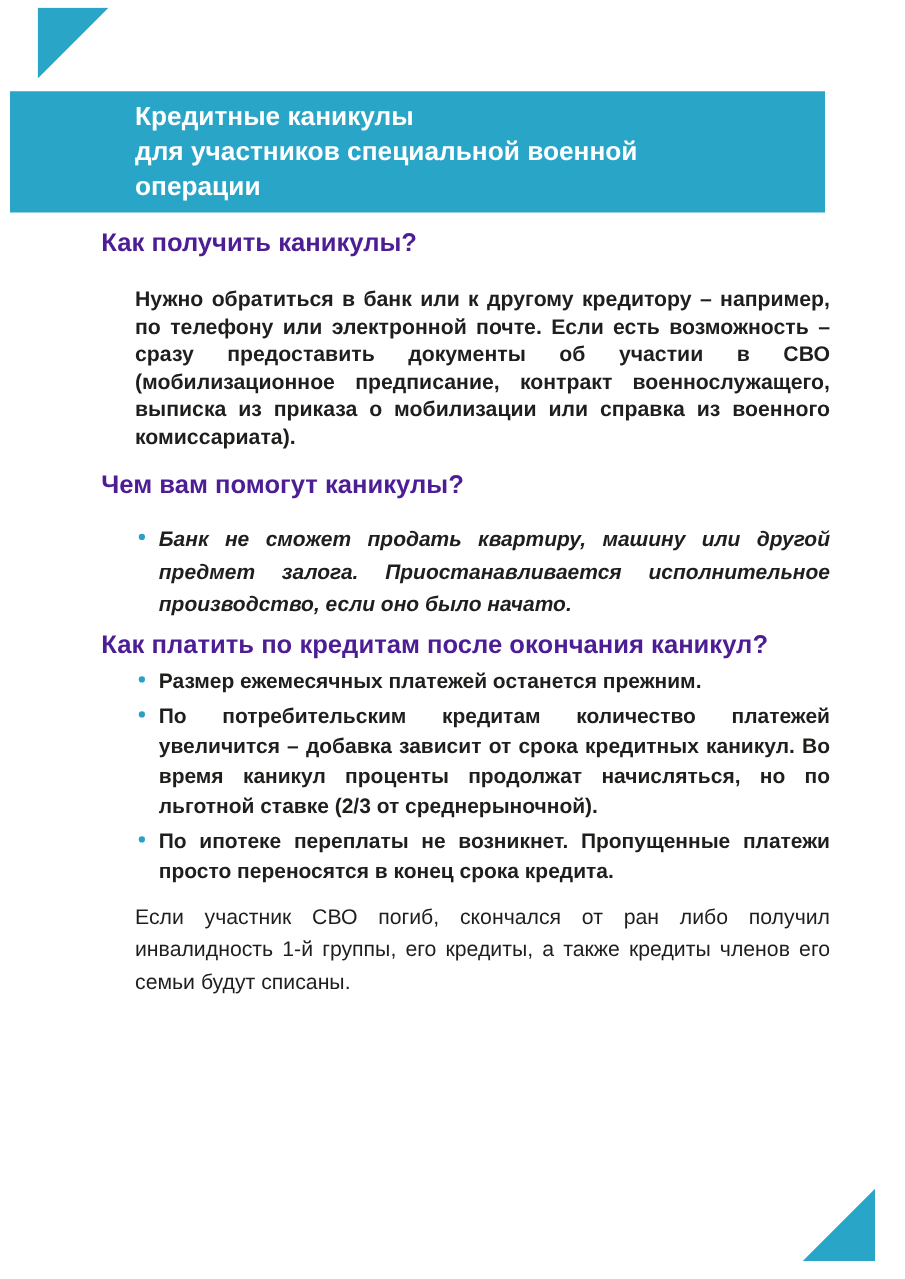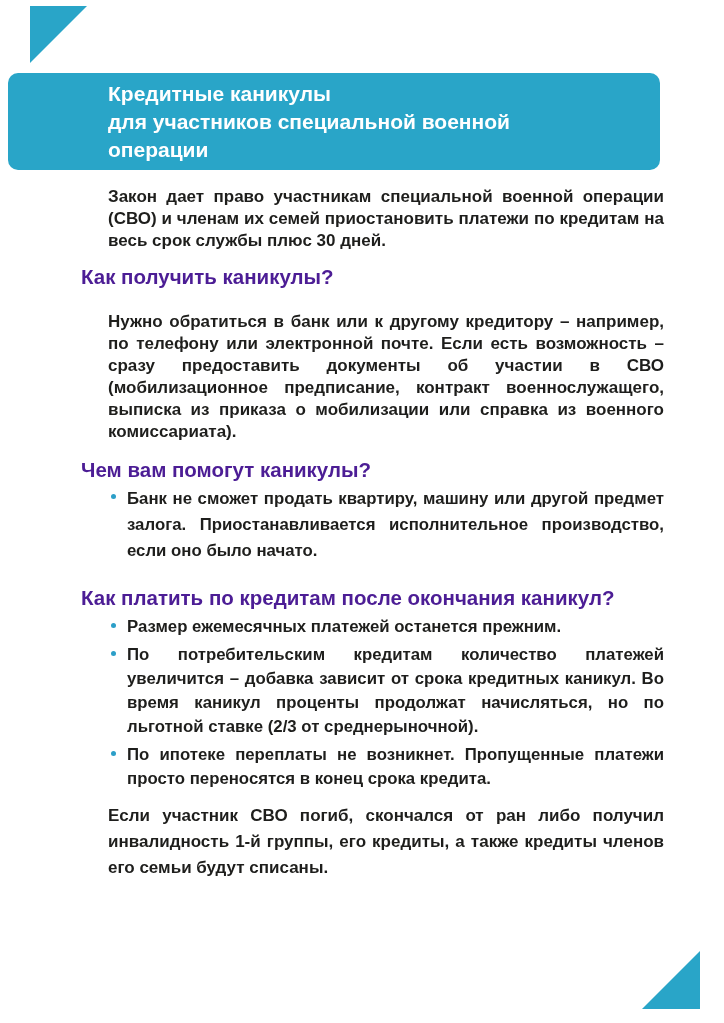--- a/index.html
+++ b/index.html
@@ -30,21 +30,20 @@
   }
 
   
   .band {
     position: absolute;
     left: 8px; top: 73px;
     width: 652px;
     box-sizing: border-box;
     padding: 7px 20px 6px 100px;
     background: #29a5c8;
-    border-radius: 10px;
   }
   .band-title {
     font-size: 21px;
     font-weight: bold;
     line-height: 28px;
     color: #ffffff;
     white-space: pre-line;
   }
 
   
@@ -63,21 +62,21 @@
   }
 
   .section-heading {
     margin: 12px 0 0 0;
     font-size: 20.5px;
     line-height: 26px;
     font-weight: bold;
     color: #4c1d95;
   }
   .section-heading.mt8 { margin-top: 14px; }
-  .section-heading.mt6 { margin-top: 21px; }
+  .section-heading.mt6 { margin-top: 6px; }
 
   .para.mt8 { margin-top: 21px; }
   .para.mt4 { margin-top: 4px; }
 
   .bullets {
     list-style: none;
     margin: 2px 0 0 0;
     padding: 0;
   }
   .bullet {
@@ -90,46 +89,45 @@
     text-align: justify;
   }
   .bullet::before {
     content: "";
     position: absolute;
     left: 30px; top: 8px;
     width: 5px; height: 5px;
     border-radius: 50%;
     background: #2c9fc8;
   }
-  .bullet.loose { line-height: 26px; margin-top: 3px; }
+  .bullet.loose { line-height: 26px; margin-top: 18px; font-style: italic; }
   .bullets.lh24 .bullet { line-height: 24px; }
 
   .note {
     margin: 12px 0 0 27px;
     font-size: 17px;
-    font-weight: bold;
+    font-weight: normal;
     line-height: 26px;
     text-align: justify;
   }
 </style>
 </head>
 <body>
 
 <div class="corner-tl"></div>
 <div class="corner-br"></div>
 
 <div class="band">
   <div class="band-title">Кредитные каникулы
 для участников специальной военной
 операции</div>
 </div>
 
 <div class="content">
 
-  <p class="para">Закон дает право участникам специальной военной операции (СВО) и членам их семей приостановить платежи по кредитам на весь срок службы плюс 30 дней.</p>
 
   <div>
     <h2 class="section-heading">Как получить каникулы?</h2>
     <p class="para mt8">Нужно обратиться в банк или к другому кредитору – например, по телефону или электронной почте. Если есть возможность – сразу предоставить документы об участии в СВО (мобилизационное предписание, контракт военнослужащего, выписка из приказа о мобилизации или справка из военного комиссариата).</p>
   </div>
 
   <div>
     <h2 class="section-heading mt8">Чем вам помогут каникулы?</h2>
     <ul class="bullets">
       <li class="bullet loose">Банк не сможет продать квартиру, машину или другой предмет залога. Приостанавливается исполнительное производство, если оно было начато.</li>

